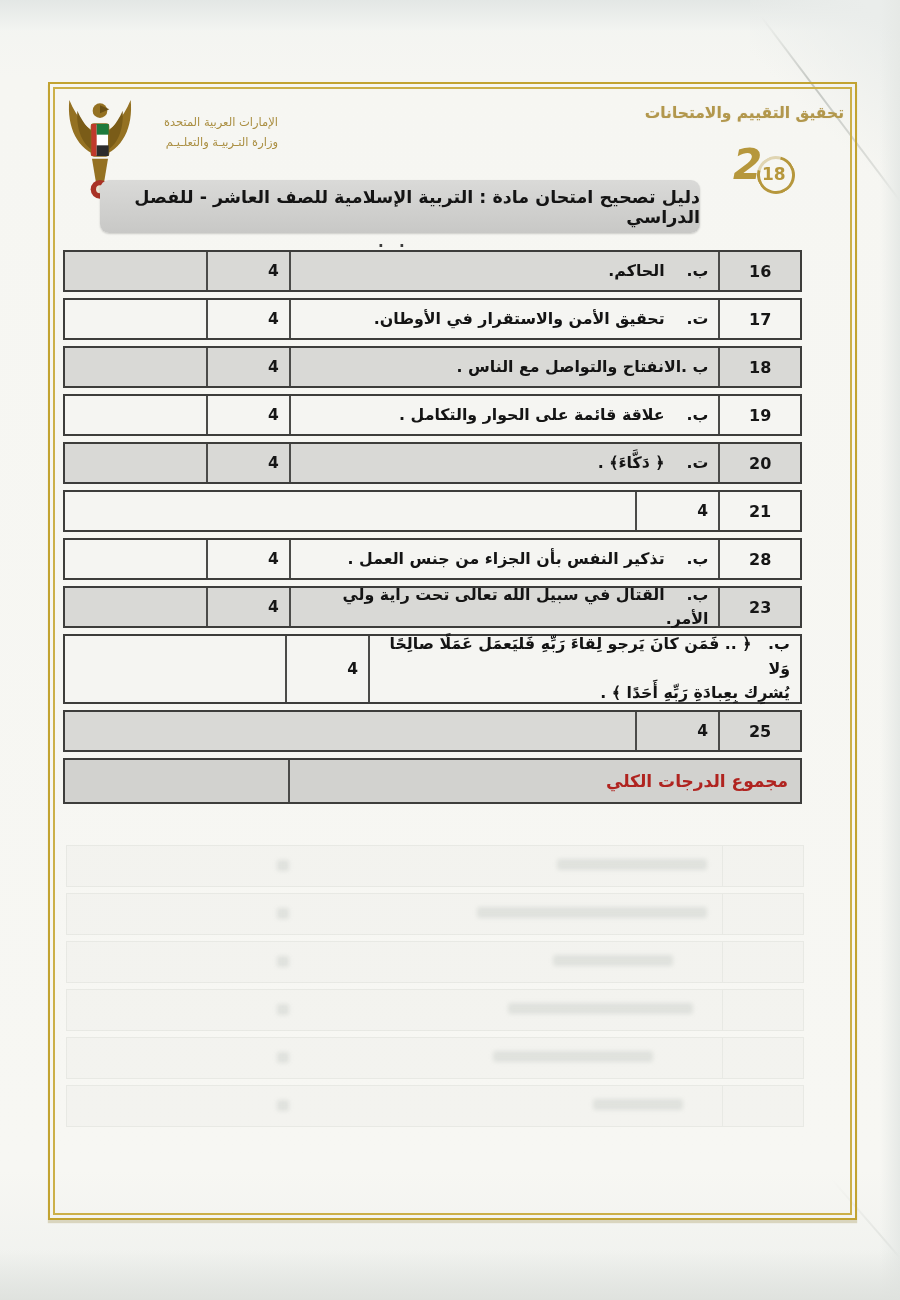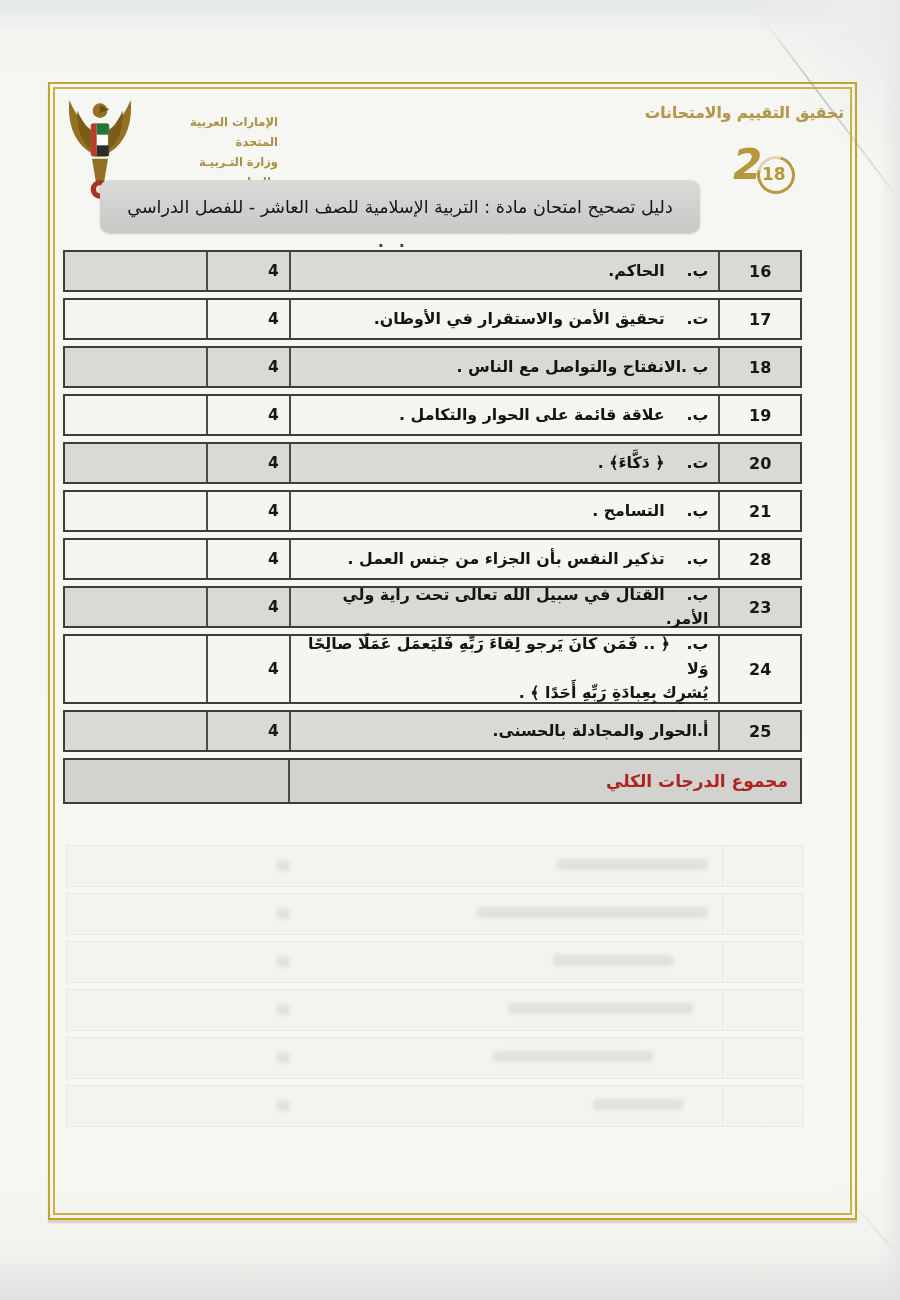--- a/index.html
+++ b/index.html
@@ -16,30 +16,30 @@
   .corner-fold{position:absolute;right:0;top:0;width:150px;height:220px;background:linear-gradient(225deg,#eaedeb 10%,rgba(234,237,235,0) 55%);}
   .crease-tr{position:absolute;left:762px;top:16px;width:240px;height:2px;transform:rotate(53deg);transform-origin:left top;background:linear-gradient(90deg,rgba(165,170,165,0),rgba(158,163,158,.55) 35%,rgba(158,163,158,.15));}
   .crease-br{position:absolute;left:832px;top:1178px;width:150px;height:2px;transform:rotate(49deg);transform-origin:left top;background:linear-gradient(90deg,rgba(175,180,175,0),rgba(170,175,170,.4));}
 
   
   .frame{position:absolute;left:48px;top:82px;width:805px;height:1134px;border:2px solid #c2a331;box-shadow:0 3px 1px rgba(140,120,40,.25);}
   .frame-inner{position:absolute;inset:3px;border:2px solid #ccb049;}
 
   
   .emblem{position:absolute;left:60px;top:94px;width:80px;height:108px;}
-  .ministry-text{position:absolute;left:148px;top:112px;width:130px;direction:rtl;text-align:right;color:#ab8f42;font-size:11.5px;font-weight:bold;line-height:1.75;}
+  .ministry-text{position:absolute;left:148px;top:112px;width:130px;direction:rtl;text-align:right;color:#ab8f42;font-size:11.5px;font-weight:normal;line-height:1.75;}
   .dept{position:absolute;right:56px;top:104px;direction:rtl;color:#b2974c;font-size:15.5px;font-weight:bold;letter-spacing:.3px;text-shadow:0 0 1px rgba(178,151,76,.4);}
   .logo2018{position:absolute;left:733px;top:142px;width:70px;height:62px;color:#b6973c;}
   .logo2018 .d2{position:absolute;left:0;top:2px;font-size:42px;font-weight:bold;font-style:italic;line-height:1;}
   .logo2018 .circ{position:absolute;left:24px;top:14px;width:32px;height:32px;border:3px solid #b6973c;border-radius:50%;border-top-color:rgba(182,151,60,.35);transform:rotate(-30deg);}
   .logo2018 .d18{position:absolute;left:29px;top:22px;font-size:17px;font-weight:bold;letter-spacing:0;}
 
   
   .title-bar{position:absolute;left:100px;top:180px;width:600px;height:53px;background:linear-gradient(180deg,#dadad8,#c8c8c6);border-radius:9px;display:flex;align-items:center;justify-content:center;direction:rtl;box-shadow:0 1px 2px rgba(0,0,0,.18);}
-  .title-bar .t{font-size:17.5px;font-weight:normal;color:#141414;}
+  .title-bar .t{font-size:17.5px;font-weight:bold;color:#141414;}
   .title-dots{position:absolute;left:378px;top:233px;font-size:15px;font-weight:bold;color:#3c3c3c;letter-spacing:5px;}
 
   
   .t-row{position:absolute;left:63px;width:739px;display:flex;direction:rtl;box-sizing:border-box;border:2px solid #3d3d3b;background:#f5f5f2;}
   .t-row.shaded{background:#d9d9d6;}
   .cell{box-sizing:border-box;display:flex;align-items:center;}
   .c-num{width:82px;justify-content:center;font-weight:bold;font-size:16px;color:#161616;border-left:2px solid #4b4b49;}
   .c-ans{width:432px;padding:2px 10px;border-left:2px solid #4b4b49;}
   .c-ans span{display:block;width:100%;white-space:pre-wrap;text-align:right;font-weight:bold;font-size:15.8px;color:#141414;line-height:1.55;}
   .c-score{width:83px;justify-content:flex-start;padding:0 10px;font-weight:bold;font-size:15.5px;color:#161616;border-left:2px solid #4b4b49;}
@@ -139,56 +139,49 @@
       <div class="t-row shaded" style="top: 442px; height: 42px;">
         <div class="cell c-num">20</div>
         <div class="cell c-ans">
           <span>ت.    ﴿ دَكَّاءَ﴾ .</span>
         </div>
         <div class="cell c-score">4</div>
         <div class="cell c-empty"></div>
       </div>
       <div class="t-row" style="top: 490px; height: 42px;">
         <div class="cell c-num">21</div>
-        <div class="cell c-ans">
-          <span>ب.    التسامح .</span>
-        </div>
         <div class="cell c-score">4</div>
         <div class="cell c-empty"></div>
       </div>
       <div class="t-row" style="top: 538px; height: 42px;">
         <div class="cell c-num">28</div>
         <div class="cell c-ans">
           <span>ب.    تذكير النفس بأن الجزاء من جنس العمل .</span>
         </div>
         <div class="cell c-score">4</div>
         <div class="cell c-empty"></div>
       </div>
       <div class="t-row shaded" style="top: 586px; height: 42px;">
         <div class="cell c-num">23</div>
         <div class="cell c-ans">
           <span>ب.    القتال في سبيل الله تعالى تحت راية ولي الأمر.</span>
         </div>
         <div class="cell c-score">4</div>
         <div class="cell c-empty"></div>
       </div>
       <div class="t-row" style="top: 634px; height: 70px;">
-        <div class="cell c-num">24</div>
         <div class="cell c-ans">
           <span>ب.   ﴿ .. فَمَن كانَ يَرجو لِقاءَ رَبِّهِ فَليَعمَل عَمَلًا صالِحًا وَلا
 يُشرِك بِعِبادَةِ رَبِّهِ أَحَدًا ﴾ .</span>
         </div>
         <div class="cell c-score">4</div>
         <div class="cell c-empty"></div>
       </div>
       <div class="t-row shaded" style="top: 710px; height: 42px;">
         <div class="cell c-num">25</div>
-        <div class="cell c-ans">
-          <span>أ.الحوار والمجادلة بالحسنى.</span>
-        </div>
         <div class="cell c-score">4</div>
         <div class="cell c-empty"></div>
       </div>
     </div>
 
   <div class="t-total" id="total-row" style="top: 758px; height: 46px;">
     <div class="c-total-label">مجموع الدرجات الكلي</div>
   </div>
 
   <div class="ghost-row" style="top:845px">

